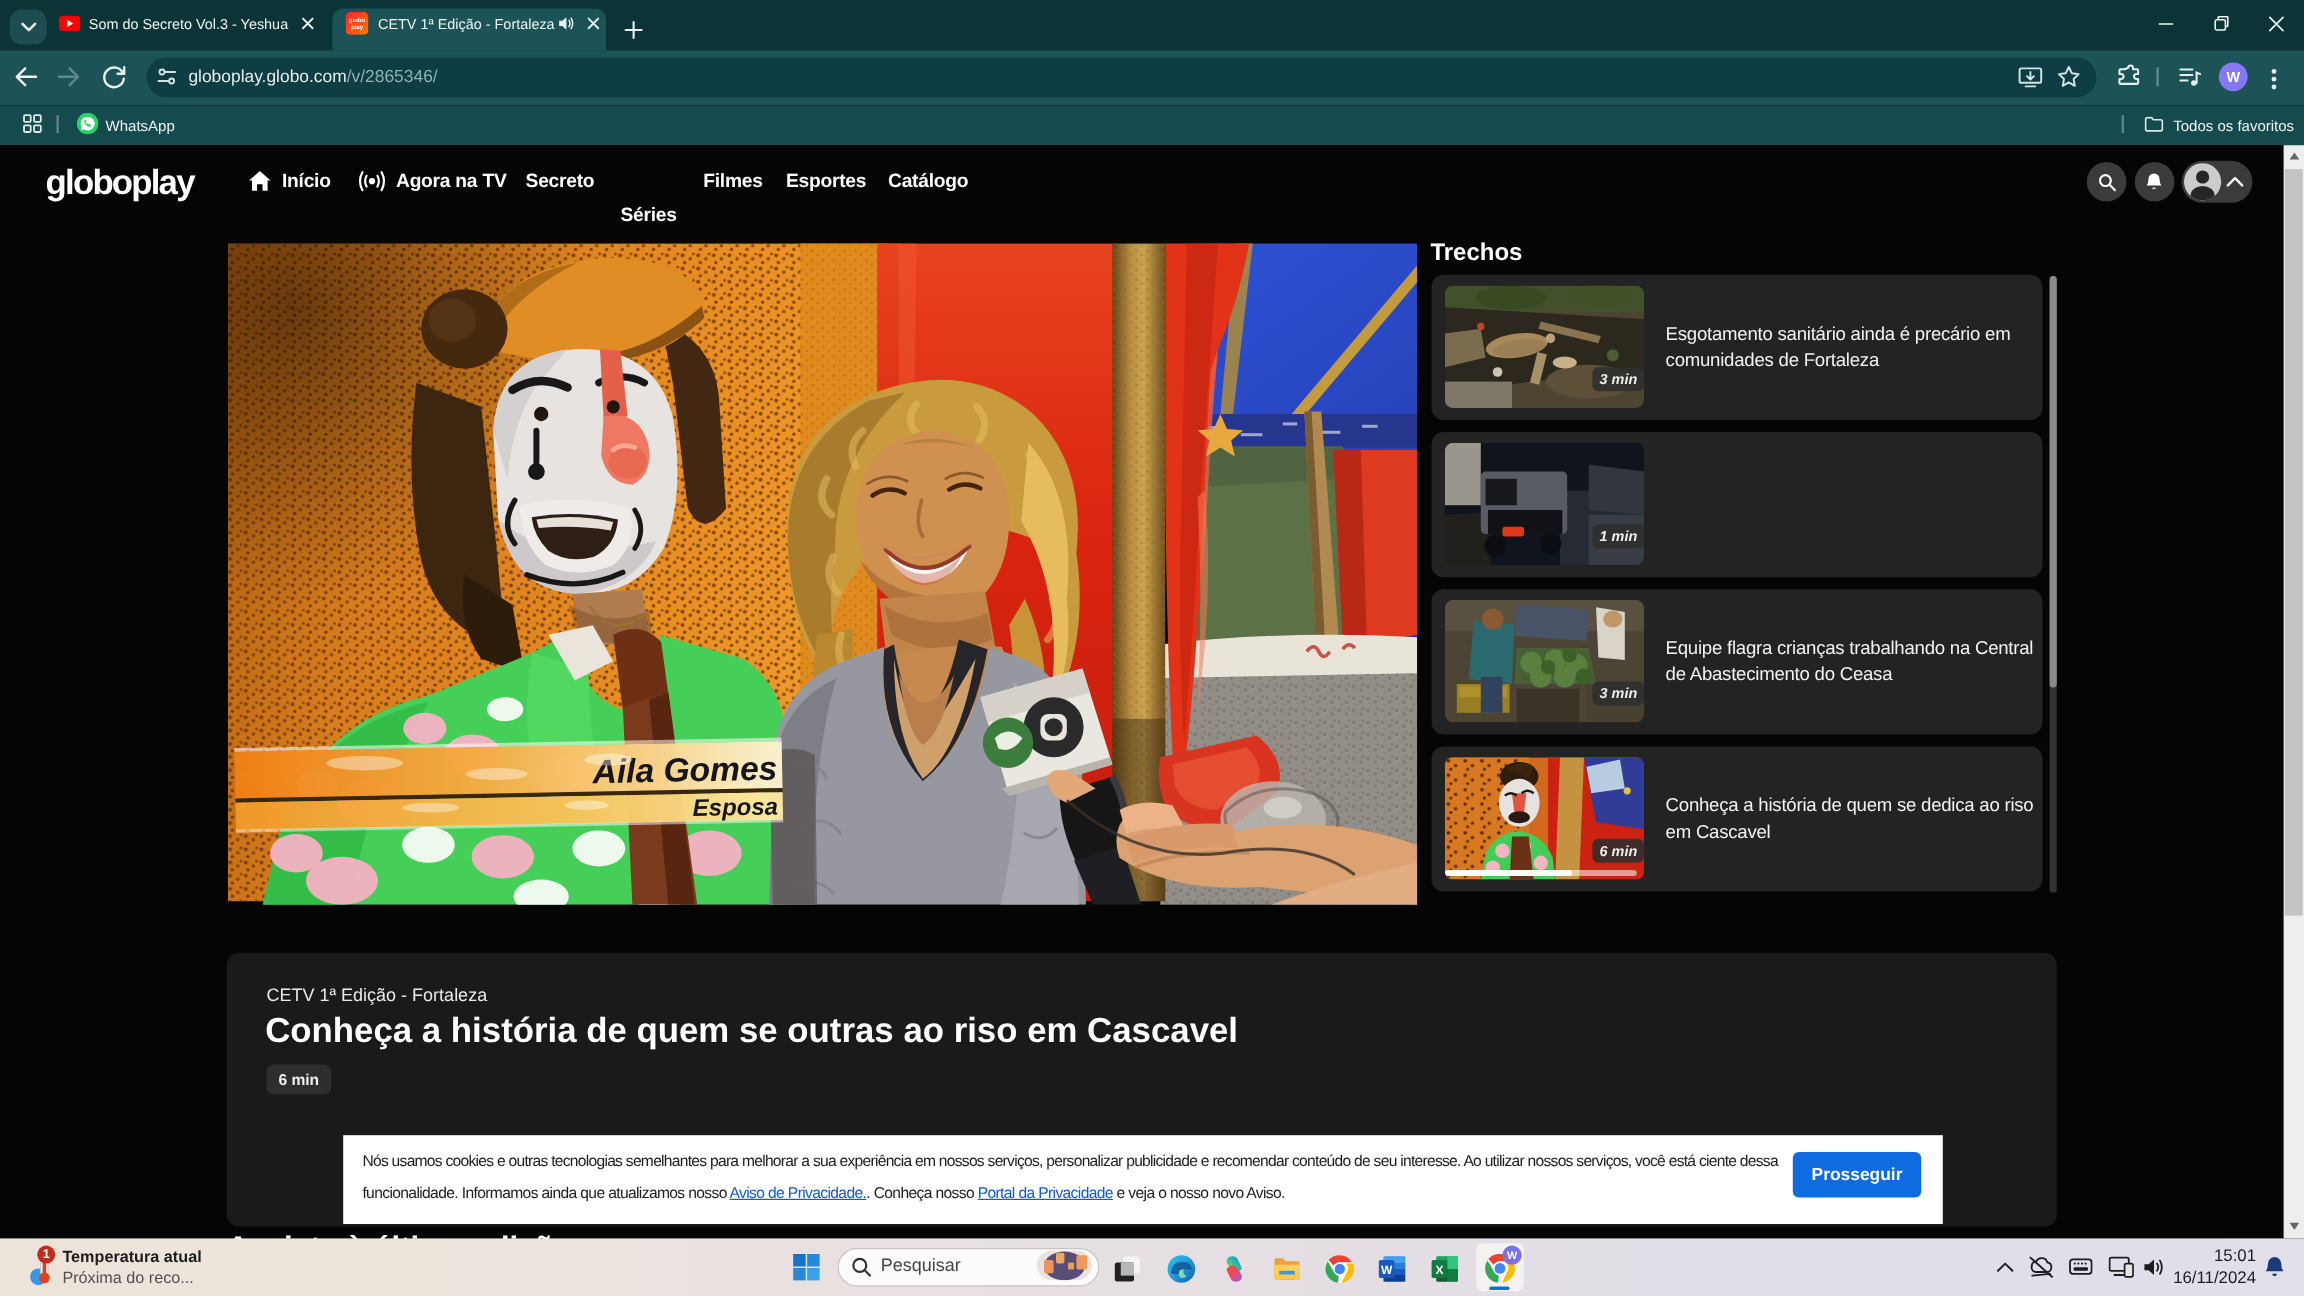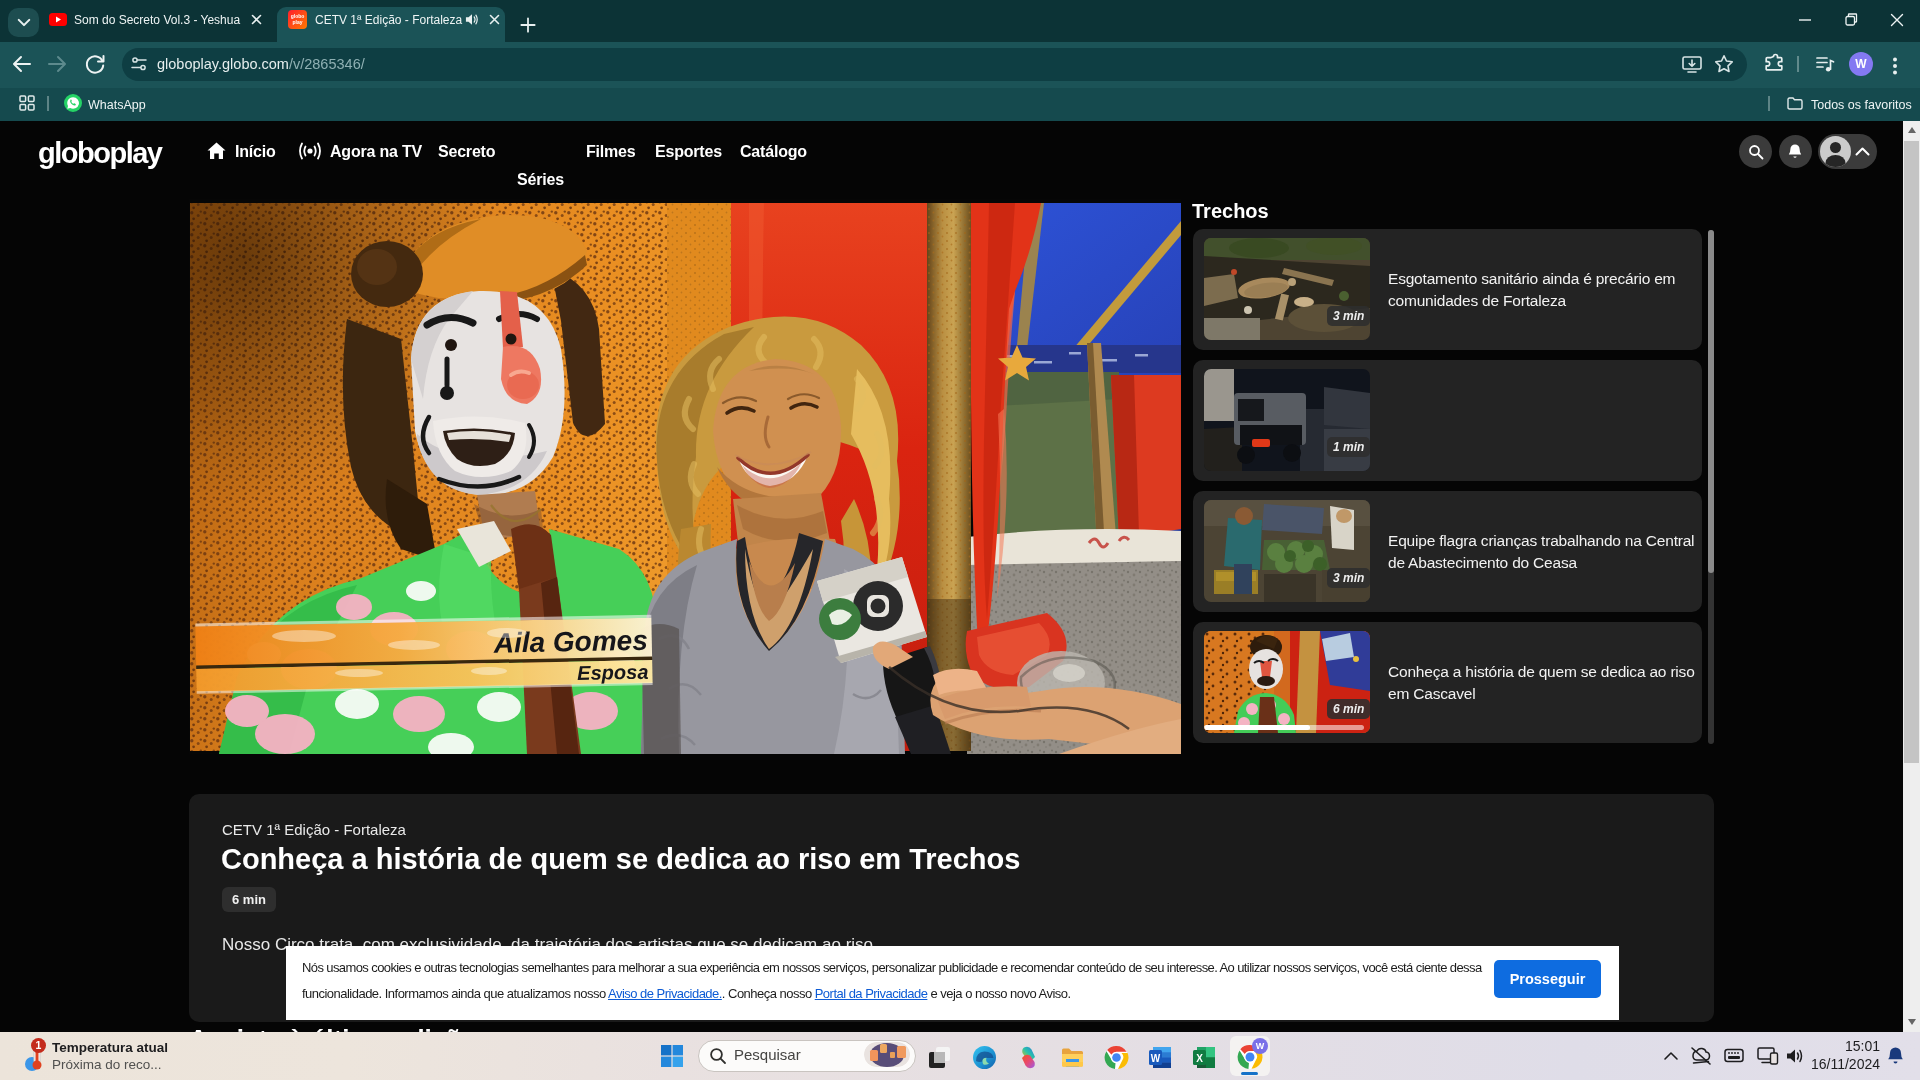--- a/index.html
+++ b/index.html
@@ -592,23 +592,22 @@
     </svg></div>
     <div class="badge" style="left:134px;top:77px;">6 min</div>
     <div class="cardtxt" style="top:39px;">Conheça a história de quem se dedica ao riso<br>em Cascavel</div>
   </div>
 
   <div class="abs" style="left:1708px;top:230px;width:6px;height:514px;border-radius:3px;background:#333;"></div>
   <div class="abs" style="left:1708px;top:230px;width:6px;height:343px;border-radius:3px;background:#8a8a8a;"></div>
 
   <div id="titlecard">
     <div class="abs" style="left:33px;top:27px;color:#e9e9e9;font-size:15px;">CETV 1ª Edição - Fortaleza</div>
-    <div class="abs" style="left:32px;top:49px;color:#fff;font-size:29px;font-weight:bold;">Conheça a história de quem se dedica ao riso em Trechos</div>
+    <div class="abs" style="left:32px;top:49px;color:#fff;font-size:29px;font-weight:bold;">Conheça a história de quem se outras ao riso em Cascavel</div>
     <div class="abs" style="left:33px;top:93px;background:#2e2e2e;border-radius:6px;color:#f0f0f0;font-size:13px;font-weight:bold;padding:5px 10px;">6 min</div>
-    <div class="abs" style="left:33px;top:141px;color:#e8e8e8;font-size:17px;">Nosso Circo trata, com exclusividade, da trajetória dos artistas que se dedicam ao riso</div>
   </div>
 
   <div class="abs" style="left:189px;top:1024px;color:#fff;font-size:26px;font-weight:bold;">Assista à última edição</div>
 
   <div id="cookie">
     <div class="txt"><span id="ck1">Nós usamos cookies e outras tecnologias semelhantes para melhorar a sua experiência em nossos serviços, personalizar publicidade e recomendar conteúdo de seu interesse. Ao utilizar nossos serviços, você está ciente dessa</span><br><span id="ck2">funcionalidade. Informamos ainda que atualizamos nosso <a>Aviso de Privacidade.</a>. Conheça nosso <a>Portal da Privacidade</a> e veja o nosso novo Aviso.</span></div>
     <div id="prosseguir">Prosseguir</div>
   </div>
 </div>
 

